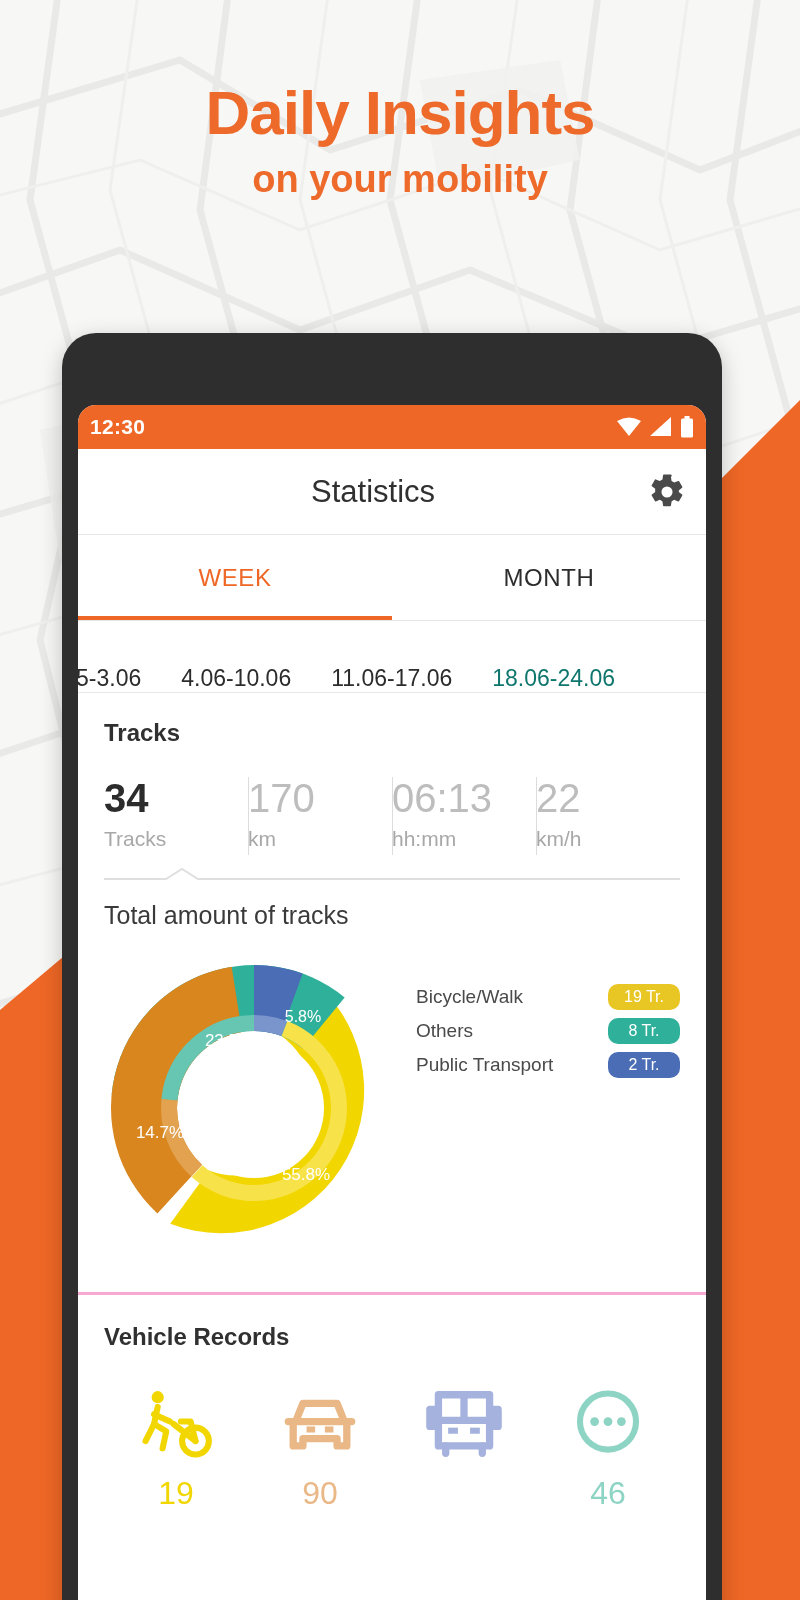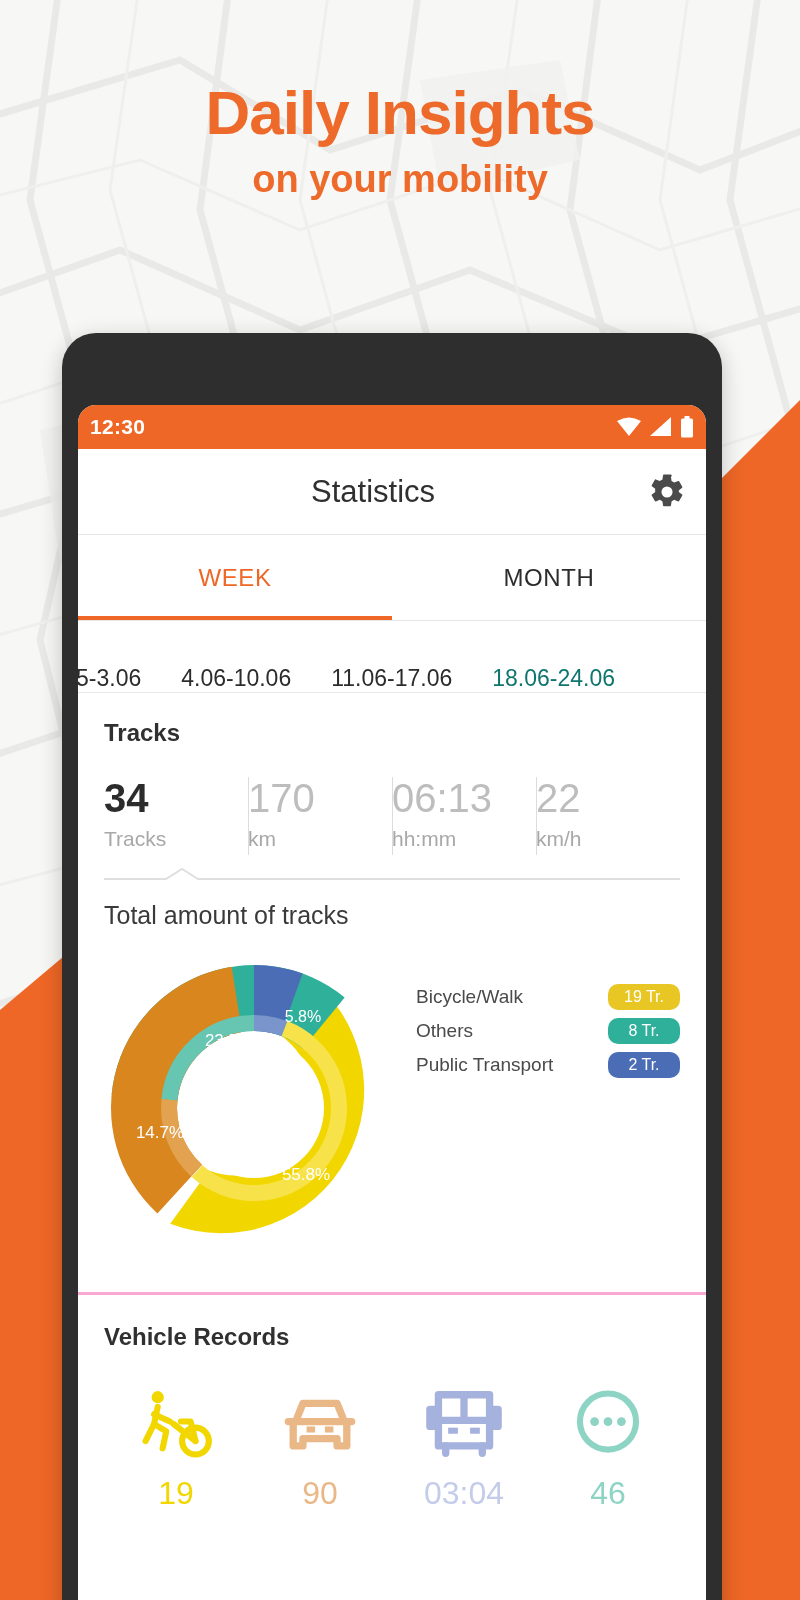--- a/index.html
+++ b/index.html
@@ -369,21 +369,20 @@
                 <rect x="11" y="6" width="42" height="42"></rect>
                 <path d="M11 27 L53 27"></path>
                 <path d="M32 6 L32 27"></path>
                 <path d="M17 48 L17 54"></path>
                 <path d="M47 48 L47 54"></path>
                 <rect x="19" y="33" width="8" height="5" fill="#a5b2dd" stroke="none"></rect>
                 <rect x="37" y="33" width="8" height="5" fill="#a5b2dd" stroke="none"></rect>
               </g>
             </svg>
           </div>
-          <div class="vr-val" style="color:#c4ccea">03:04</div>
         </div>
 
         <div class="vr-cell">
           <div class="vr-icon">
             <svg width="78" height="74" viewBox="0 0 64 60">
               <circle cx="32" cy="28" r="23" fill="none" stroke="#8ed4c4" stroke-width="5"></circle>
               <circle cx="21" cy="28" r="3.6" fill="#8ed4c4"></circle>
               <circle cx="32" cy="28" r="3.6" fill="#8ed4c4"></circle>
               <circle cx="43" cy="28" r="3.6" fill="#8ed4c4"></circle>
             </svg>

